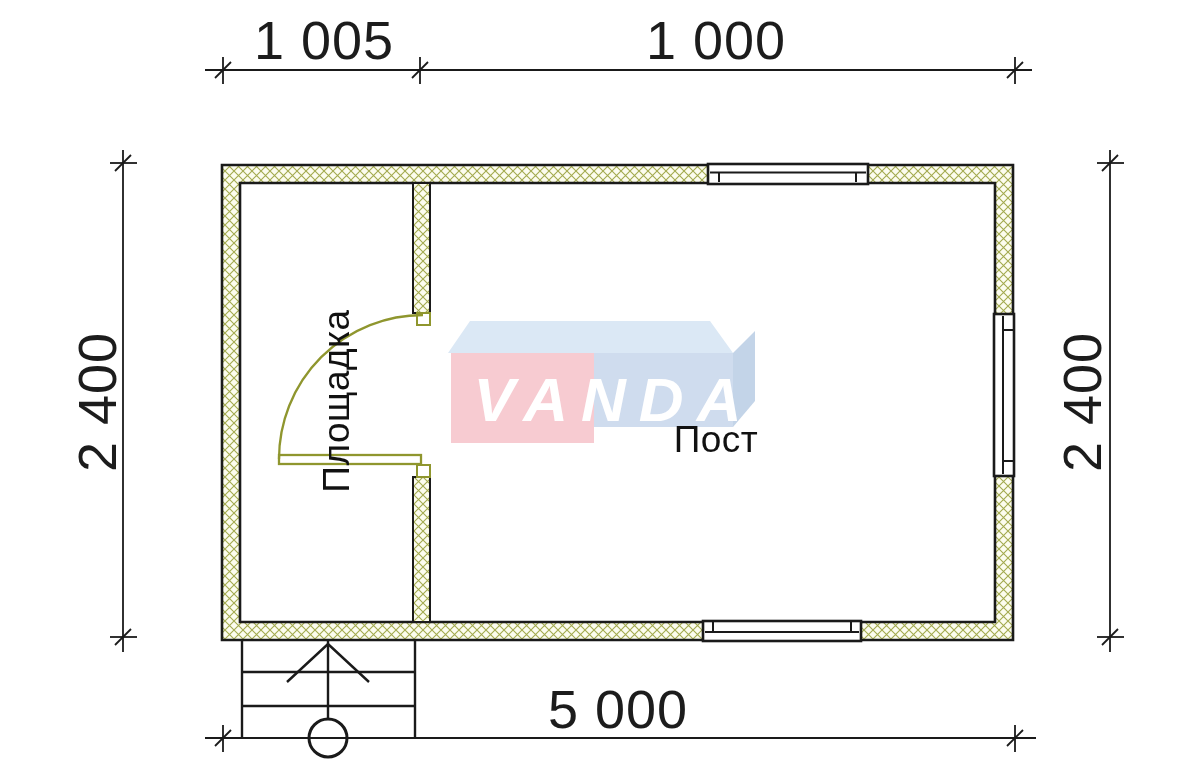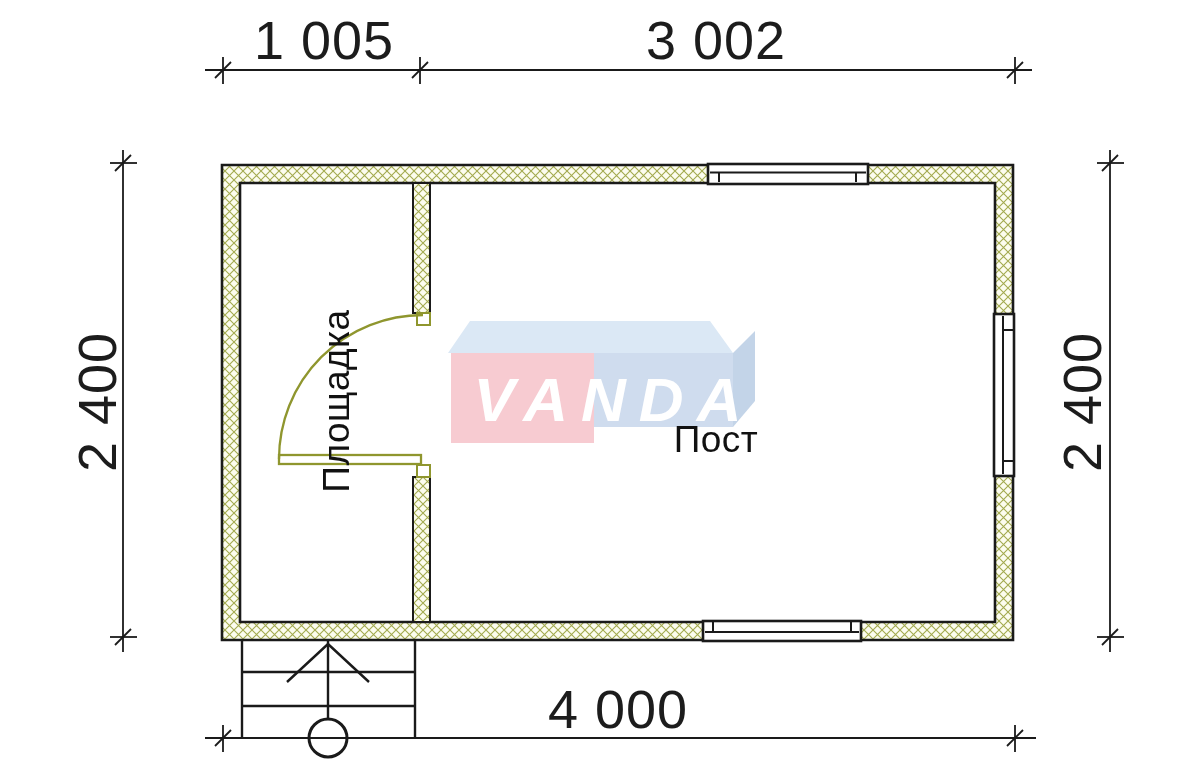--- a/index.html
+++ b/index.html
@@ -123,25 +123,25 @@
       <line x1="1102" y1="171" x2="1118" y2="155" class="dim-ln"></line>
       <line x1="1097" y1="637" x2="1124" y2="637" class="dim-ln"></line>
       <line x1="1102" y1="645" x2="1118" y2="629" class="dim-ln"></line>
     </g>
   </svg>
 
   <div class="lbl vanda-lbl" style="left:614px;top:400px;">VANDA</div>
 
   <div class="lbl" style="left:324px;top:40px;">1 005</div>
 
-  <div class="lbl" style="left:716px;top:40px;">3 002</div>
+  <div class="lbl" style="left:716px;top:40px;">1 000</div>
 
   <div class="lbl vert" style="left:97px;top:402px;">2 400</div>
 
   <div class="lbl vert" style="left:1082px;top:402px;">2 400</div>
 
-  <div class="lbl" style="left:618px;top:709px;">4 000</div>
+  <div class="lbl" style="left:618px;top:709px;">5 000</div>
 
   <div class="lbl vert room-lbl" style="left:336px;top:401px;">Площадка</div>
 
   <div class="lbl room-lbl" style="left:716px;top:395px;margin-top:44px;">Пост</div>
 
 </div>
 
 </body></html>

